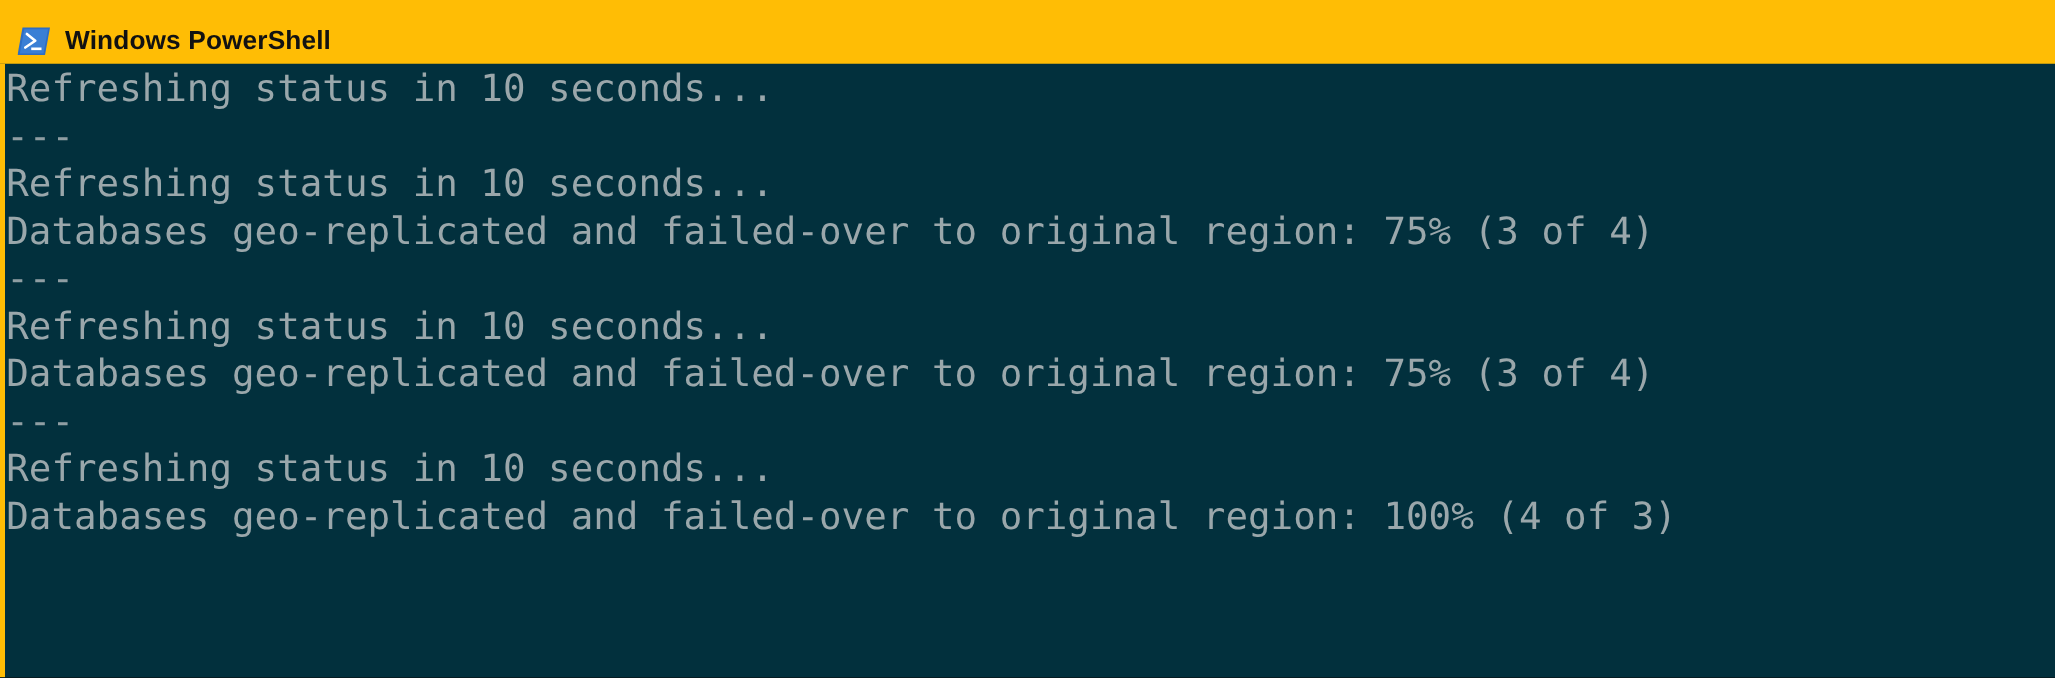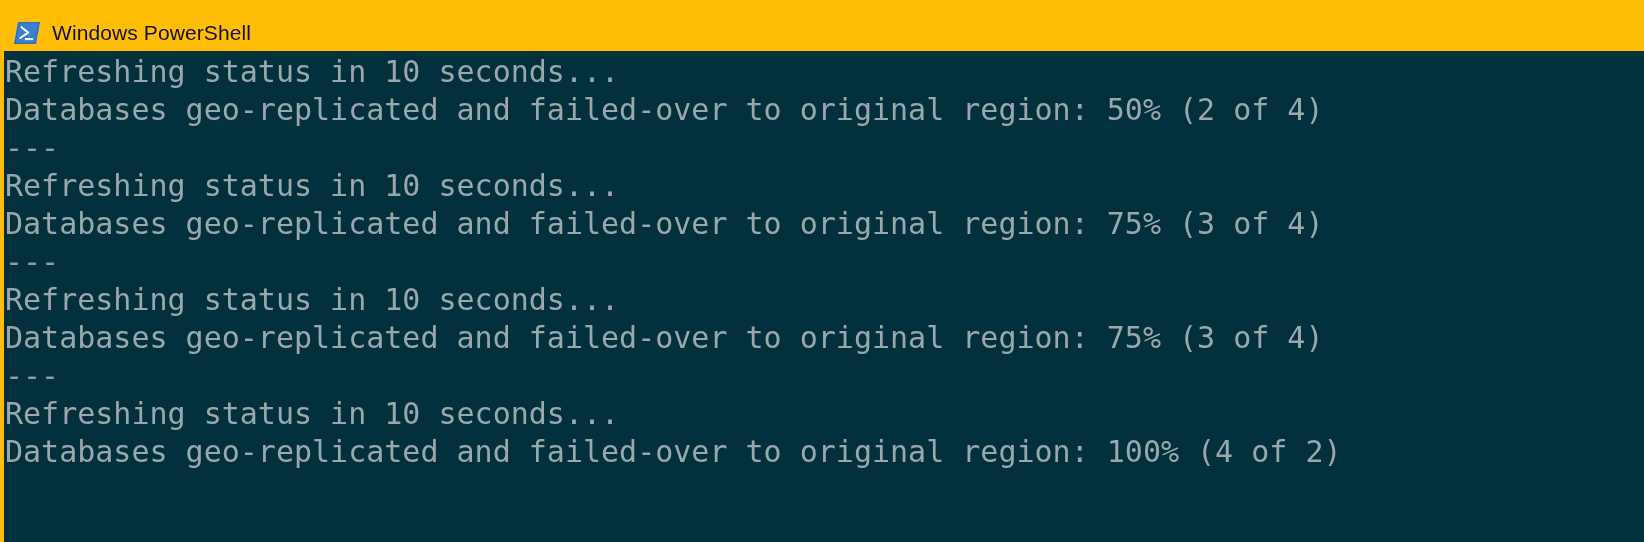--- a/index.html
+++ b/index.html
@@ -19,20 +19,21 @@
   #titlebar {
     position: absolute;
     top: 0; left: 0;
     width: 1644px;
     height: 65px;
     background: #ffbd05;
     display: flex;
     align-items: center;
     padding-left: 14px;
     box-sizing: border-box;
+    font-weight: bold;
   }
   #ps-icon {
     width: 26px;
     height: 24px;
     flex: 0 0 auto;
     margin-right: 12px;
     display: block;
   }
   #title-text {
     font-family: "Liberation Sans", sans-serif;
@@ -83,26 +84,25 @@
       <polygon points="5.5,2.3 24.4,2.3 20.8,21.7 1.9,21.7" fill="#3a7fd5"></polygon>
       <path d="M7.5 6.2 L14.2 11.6 L6.2 17.0" stroke="#ffffff" stroke-width="2.1" fill="none" stroke-linecap="round" stroke-linejoin="round"></path>
       <rect x="11.0" y="17.0" width="8.2" height="2.1" fill="#ffffff"></rect>
     </svg>
     <span id="title-text">Windows PowerShell</span>
   </div>
 
   <div id="console">
     <div id="console-inner">
       <div class="console-line">Refreshing status in 10 seconds...</div>
-      <div class="console-line">Databases geo-replicated and failed-over to original region: 50% (2 of 4)</div>
       <div class="console-line sep">---</div>
       <div class="console-line">Refreshing status in 10 seconds...</div>
       <div class="console-line">Databases geo-replicated and failed-over to original region: 75% (3 of 4)</div>
       <div class="console-line sep">---</div>
       <div class="console-line">Refreshing status in 10 seconds...</div>
       <div class="console-line">Databases geo-replicated and failed-over to original region: 75% (3 of 4)</div>
       <div class="console-line sep">---</div>
       <div class="console-line">Refreshing status in 10 seconds...</div>
-      <div class="console-line">Databases geo-replicated and failed-over to original region: 100% (4 of 2)</div>
+      <div class="console-line">Databases geo-replicated and failed-over to original region: 100% (4 of 3)</div>
     </div>
   </div>
 
 </div>
 
 </body></html>

